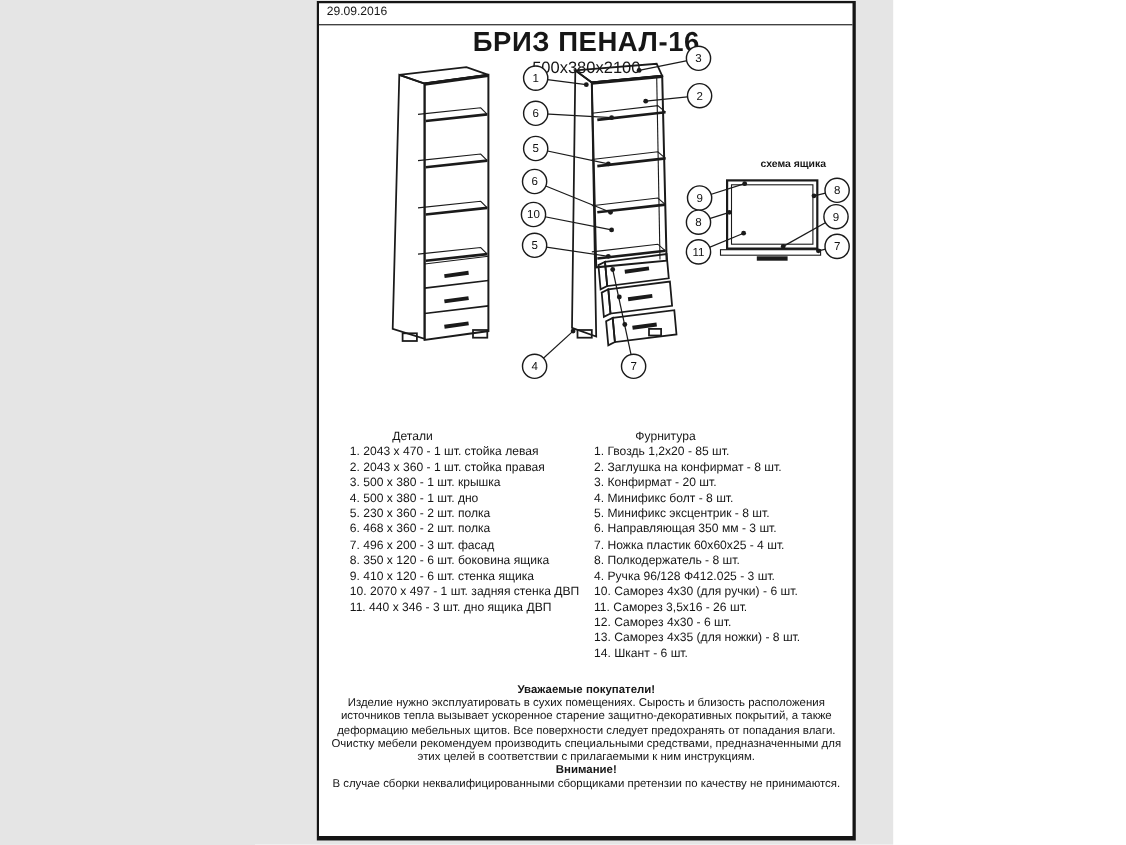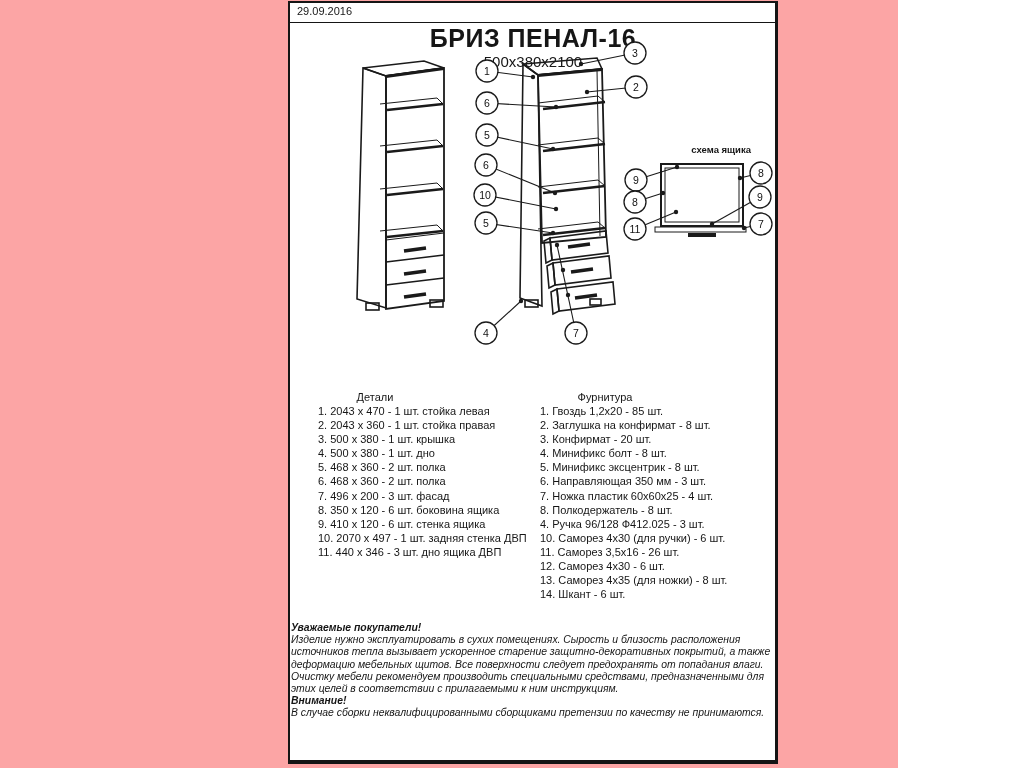--- a/index.html
+++ b/index.html
@@ -1,28 +1,28 @@
 <!DOCTYPE html>
 <html><head>
 <meta charset="utf-8">
 <style>
   html,body{margin:0;padding:0;background:#ffffff;}
-  .canvas{position:relative;width:898px;height:768px;background:#fca5a5;overflow:hidden;
+  .canvas{position:relative;width:812px;height:768px;background:#e5e5e5;overflow:hidden;
           font-family:"Liberation Sans","DejaVu Sans",sans-serif;color:#161616;}
   .abs{position:absolute;}
   .page{left:288px;top:1px;width:490px;height:763px;box-sizing:border-box;
         border:solid #151515;border-width:2px 3px 4px 2px;background:#ffffff;}
   .hdr-divider{left:289px;top:22px;width:486px;border-top:1.6px solid #151515;height:0;}
   .date{left:297px;top:5px;font-size:11px;}
   .title{left:288px;top:24px;width:490px;text-align:center;font-size:25px;font-weight:bold;letter-spacing:.5px;}
   .subtitle{left:288px;top:53px;width:490px;text-align:center;font-size:15px;font-weight:normal;}
   .scheme-title{left:655px;top:144px;width:96px;text-align:right;font-size:9.5px;font-weight:bold;}
   .col-heading{font-size:11px;text-align:center;}
   .list{font-size:11px;line-height:14.1px;white-space:nowrap;}
-  .notes{left:291px;top:622px;width:484px;font-size:10.4px;line-height:12.2px;font-style:italic;}
+  .notes{left:291px;top:622px;width:484px;text-align:center;font-size:10.4px;line-height:12.2px;}
   .notes .bold{font-weight:bold;}
   svg{position:absolute;left:0;top:0;}
   svg text{font-family:"Liberation Sans","DejaVu Sans",sans-serif;}
 </style>
 </head>
 <body>
 
 <div class="canvas">
   <div class="page abs"></div>
   <div class="hdr-divider abs"></div>
@@ -206,21 +206,21 @@
         </g>
       </g>
   </svg>
 
   <div class="col-heading abs" style="left:318px;top:391px;width:114px;">Детали</div>
   <div class="list abs" style="left:318px;top:404px;">
       <div>1. 2043 х 470 - 1 шт. стойка левая</div>
       <div>2. 2043 х 360 - 1 шт. стойка правая</div>
       <div>3. 500 х 380 - 1 шт. крышка</div>
       <div>4. 500 х 380 - 1 шт. дно</div>
-      <div>5. 468 х 360 - 2 шт. полка</div>
+      <div>5. 230 х 360 - 2 шт. полка</div>
       <div>6. 468 х 360 - 2 шт. полка</div>
       <div>7. 496 х 200 - 3 шт. фасад</div>
       <div>8. 350 х 120 - 6 шт. боковина ящика</div>
       <div>9. 410 х 120 - 6 шт. стенка ящика</div>
       <div>10. 2070 х 497 - 1 шт. задняя стенка ДВП</div>
       <div>11. 440 х 346 - 3 шт. дно ящика ДВП</div>
     </div>
 
   <div class="col-heading abs" style="left:540px;top:391px;width:130px;">Фурнитура</div>
   <div class="list abs" style="left:540px;top:404px;">

